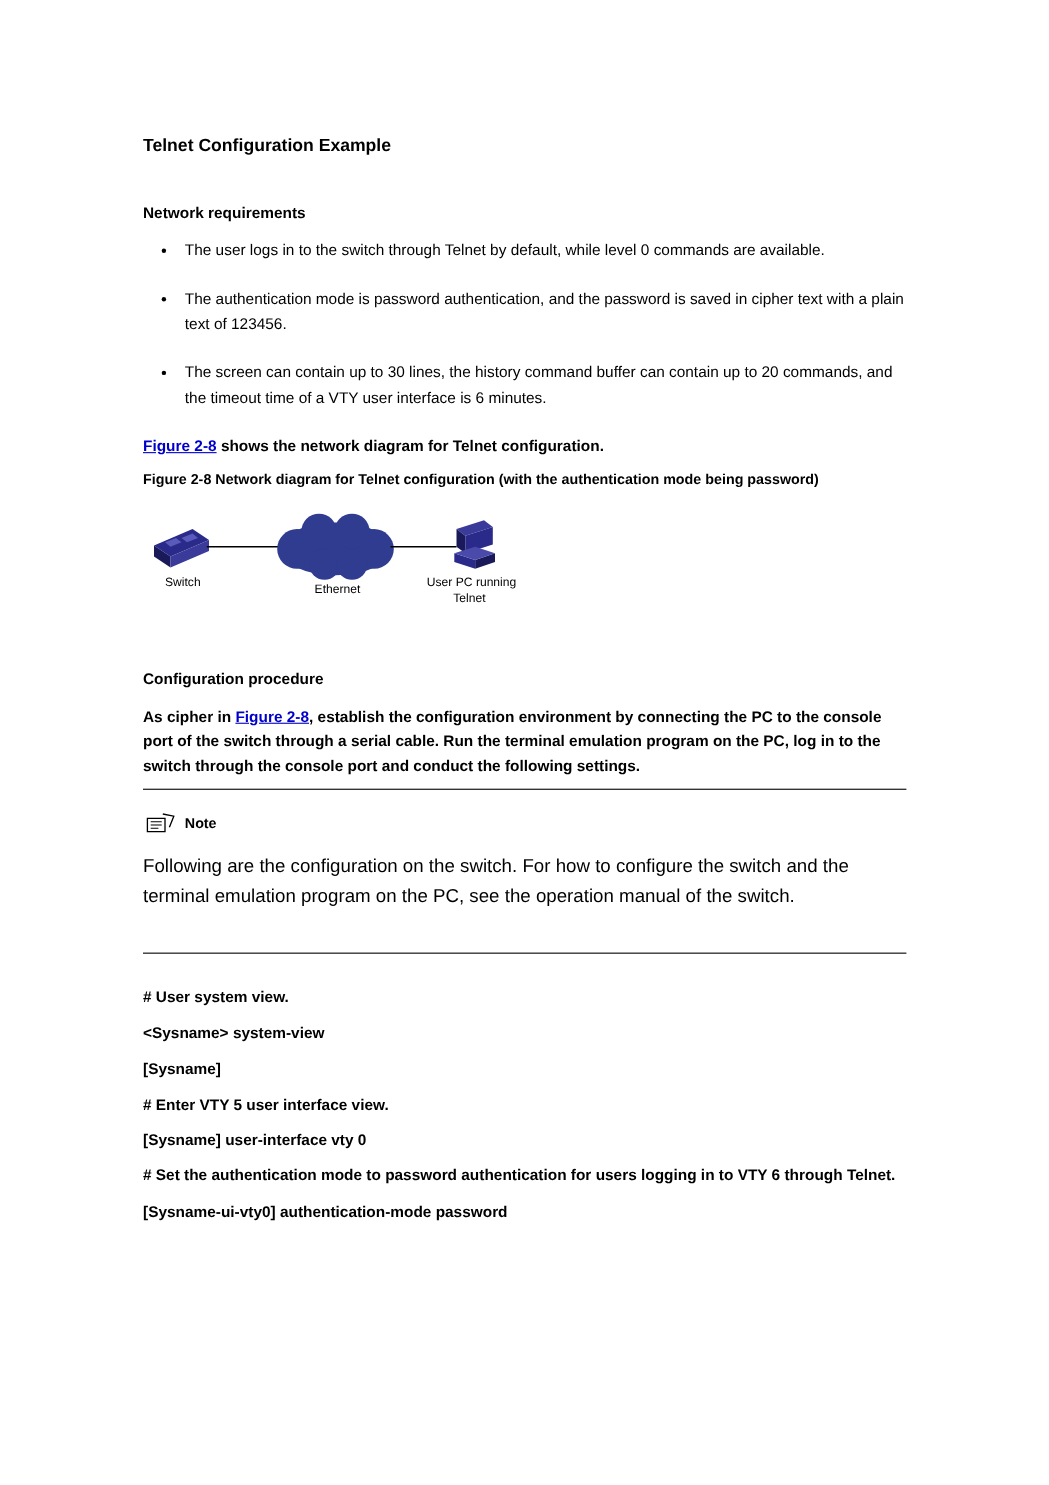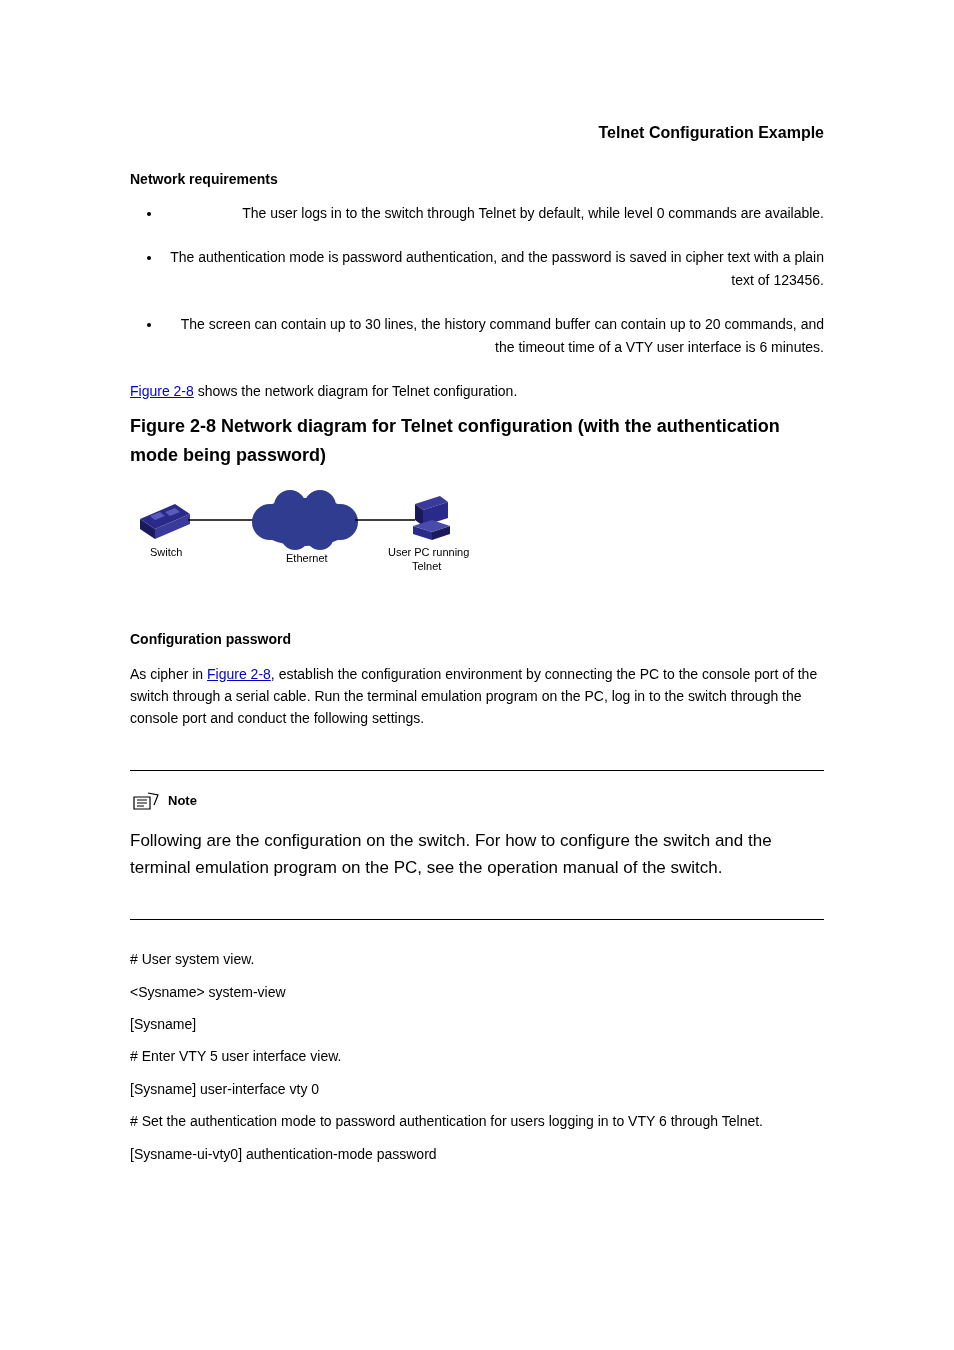--- a/index.html
+++ b/index.html
@@ -8,56 +8,55 @@
       background: #fff;
       width: 954px;
       padding: 120px 130px 60px 130px;
       color: #000;
       font-size: 14px;
       line-height: 1.6;
     }
     .heading-2 {
       font-size: 16px;
       font-weight: bold;
-      margin-bottom: 22px;
-      text-align: right;
+      margin-bottom: 36px;
     }
     .heading-3 {
       font-size: 14px;
       font-weight: bold;
       margin-top: 4px;
       margin-bottom: 12px;
     }
     .bullet-list {
       list-style: disc;
       margin-left: 32px;
       margin-bottom: 16px;
-      text-align: right;
     }
     .bullet-list li {
       margin-bottom: 22px;
       padding-left: 6px;
     }
     .para {
       margin-bottom: 10px;
+      font-weight: bold;
     }
     .link {
       color: #0000cc;
       text-decoration: underline;
     }
     .figure-caption {
       font-weight: bold;
-      font-size: 18px;
+      font-size: 13px;
       margin-bottom: 10px;
     }
     .diagram {
       margin: 14px 0 18px 0;
     }
     .note-block {
-      margin-top: 40px;
+      margin-top: 10px;
       border-top: 1.5px solid #000;
       border-bottom: 1.5px solid #000;
       padding: 20px 0 38px 0;
     }
     .note-header {
       display: flex;
       align-items: center;
       margin-bottom: 14px;
       gap: 8px;
     }
@@ -124,21 +123,21 @@
       <polygon points="283,42 302,48 320,42 302,36" fill="#4a4aaa"></polygon>
     </g>
 
     <text x="20" y="72" font-size="11" fill="#000">Switch</text>
     <text x="156" y="78" font-size="11" fill="#000">Ethernet</text>
     <text x="258" y="72" font-size="11" fill="#000">User PC running</text>
     <text x="282" y="86" font-size="11" fill="#000">Telnet</text>
   </svg>
 </div>
 
-<h3 class="heading-3">Configuration password</h3>
+<h3 class="heading-3">Configuration procedure</h3>
 
 <p class="para">
   <span>As cipher in </span><a href="#" class="link">Figure 2-8</a><span>, establish the configuration environment by connecting the PC to the console port of the switch through a serial cable. Run the terminal emulation program on the PC, log in to the switch through the console port and conduct the following settings. </span>
 </p>
 
 <div class="note-block">
   <div class="note-header">
     <svg width="30" height="22" viewBox="0 0 30 22">
       <path d="M 4 6 L 20 6 L 20 18 L 4 18 Z" fill="none" stroke="#000" stroke-width="1.2"></path>
       <line x1="7" y1="9" x2="17" y2="9" stroke="#000" stroke-width="1"></line>

